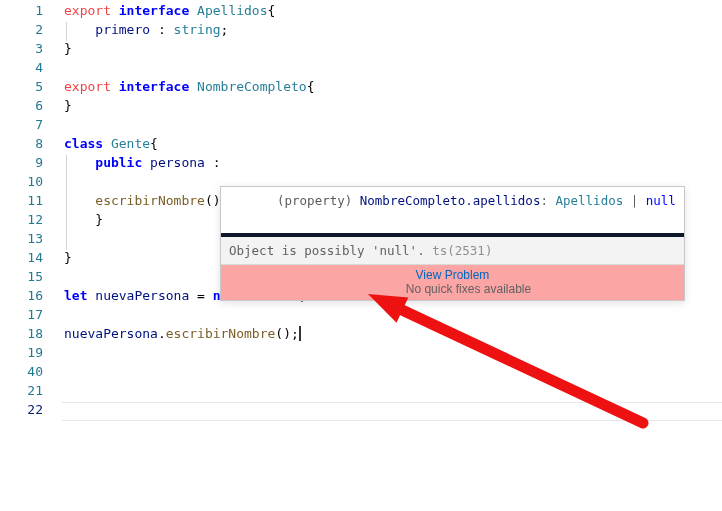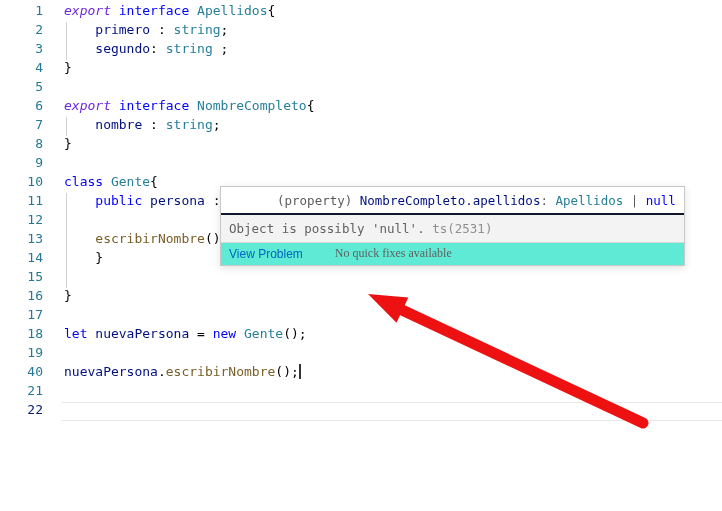--- a/index.html
+++ b/index.html
@@ -12,22 +12,22 @@
   .ln { height:19px; line-height:19px; text-align:right; font:13px "DejaVu Sans Mono",monospace;
         color:#237893; user-select:none; }
   .ln.active { color:#0b216f; }
   #code { position:absolute; left:64px; top:0; right:0; }
   .row { height:19px; line-height:19px; white-space:pre; font:13px "DejaVu Sans Mono",monospace;
          color:#000000; position:relative; }
   .row.guide::before { content:""; position:absolute; left:2px; top:0; bottom:0; width:1px;
          background:#d3d3d3; }
 
   
-  .kw  { color:#0000ff; }
-  .kw2 { color:#6d28d9;font-style:italic; }
+  .kw  { color:#0000ff;font-weight:bold; }
+  .kw2 { color:#ef4444; }
   .ty  { color:#267f99; }
   .va  { color:#001080; }
   .fn  { color:#795e26; }
   .pl  { color:#000000; }
   .sq  { text-decoration:underline; text-decoration-style:wavy; text-decoration-color:#e51400;
          text-decoration-thickness:1px; text-underline-offset:3px; text-decoration-skip-ink:none; }
   .hl  { background:rgba(173,214,255,0.45); }
 
   
   #current-line { position:absolute; left:62px; right:0; top:402px; height:19px;
@@ -39,26 +39,26 @@
   #hover { position:absolute; left:220px; top:186px; z-index:5; width:max-content;
          border:1px solid #c8c8c8; background:#ffffff;
          box-shadow:0 2px 8px rgba(0,0,0,0.12); }
   #hv-sig { padding:6px 8px 5px 8px; font:12.5px "DejaVu Sans Mono",monospace; white-space:pre;
          background:#ffffff;margin-left:48px; }
   .hv-pl  { color:#5c5c5c; }
   .hv-va  { color:#001080; }
   .hv-ty  { color:#267f99; }
   .hv-kw  { color:#0000ff; }
   #hv-diag { padding:6px 8px; font:12.5px "DejaVu Sans Mono",monospace; color:#616161;
-         background:#f3f3f3; border-top:2px solid #0f172a; white-space:pre; }
+         background:#f3f3f3; border-top:4px solid #0f172a; white-space:pre;margin-top:20px; }
   #hv-diag .ts { color:#8f8f8f; }
-  #hv-status { padding:3px 8px 4px 8px; background:#5eead4; border-top:1px solid #d9d9d9;
-         font:12px "Liberation Sans",sans-serif; display:flex; align-items:center; }
+  #hv-status { padding:3px 8px 4px 8px; background:#fca5a5; border-top:1px solid #d9d9d9;
+         font:12px "Liberation Sans",sans-serif; display:flex; align-items:center;flex-direction:column; }
   #view-problem { color:#0066bf; cursor:pointer; }
-  #no-fixes { color:#616161; margin-left:32px;font-family:Liberation Serif, serif; }
+  #no-fixes { color:#616161; margin-left:32px; }
 
   
   #arrow-svg { position:absolute; left:0; top:0; z-index:10; pointer-events:none; }
 </style>
 </head>
 <body>
 
 <div id="editor">
   <div id="gutter">
       <div class="ln">1</div>
@@ -80,25 +80,23 @@
       <div class="ln">17</div>
       <div class="ln">18</div>
       <div class="ln">19</div>
       <div class="ln">40</div>
       <div class="ln">21</div>
       <div class="ln active">22</div>
     </div>
   <div id="code">
       <div class="row"><span class="kw2">export</span><span class="pl"> </span><span class="kw">interface</span><span class="pl"> </span><span class="ty">Apellidos</span><span class="pl">{</span></div>
       <div class="row guide"><span class="pl">    </span><span class="va">primero</span><span class="pl"> : </span><span class="ty">string</span><span class="pl">;</span></div>
-      <div class="row guide"><span class="pl">    </span><span class="va">segundo</span><span class="pl">: </span><span class="ty">string</span><span class="pl"> ;</span></div>
       <div class="row"><span class="pl">}</span></div>
       <div class="row"></div>
       <div class="row"><span class="kw2">export</span><span class="pl"> </span><span class="kw">interface</span><span class="pl"> </span><span class="ty">NombreCompleto</span><span class="pl">{</span></div>
-      <div class="row guide"><span class="pl">    </span><span class="va">nombre</span><span class="pl"> : </span><span class="ty">string</span><span class="pl">;</span></div>
       <div class="row"><span class="pl">}</span></div>
       <div class="row"></div>
       <div class="row"><span class="kw">class</span><span class="pl"> </span><span class="ty">Gente</span><span class="pl">{</span></div>
       <div class="row guide"><span class="pl">    </span><span class="kw">public</span><span class="pl"> </span><span class="va">persona</span><span class="pl"> :</span></div>
       <div class="row guide"></div>
       <div class="row guide"><span class="pl">    </span><span class="fn">escribirNombre</span><span class="pl">(){</span></div>
       <div class="row guide"><span class="pl">    }</span></div>
       <div class="row guide"></div>
       <div class="row"><span class="pl">}</span></div>
       <div class="row"></div>

